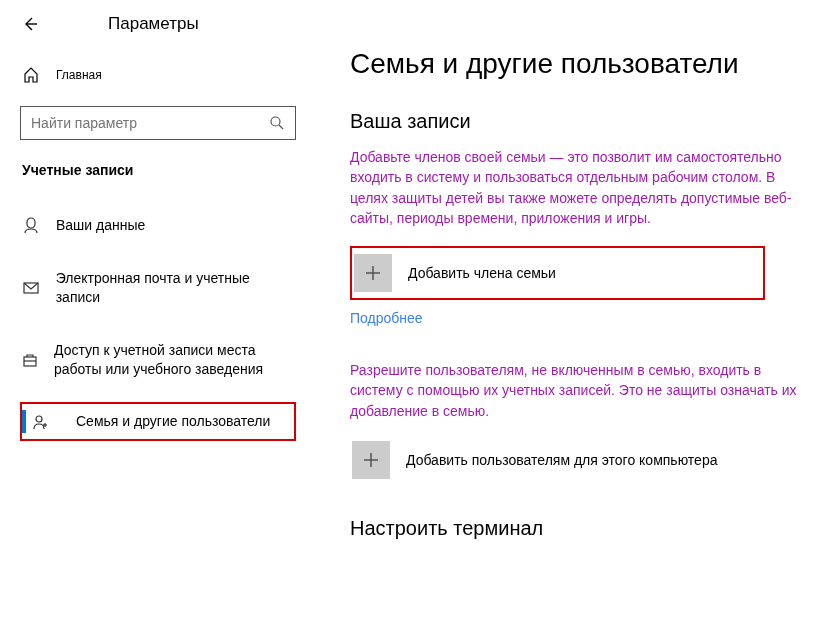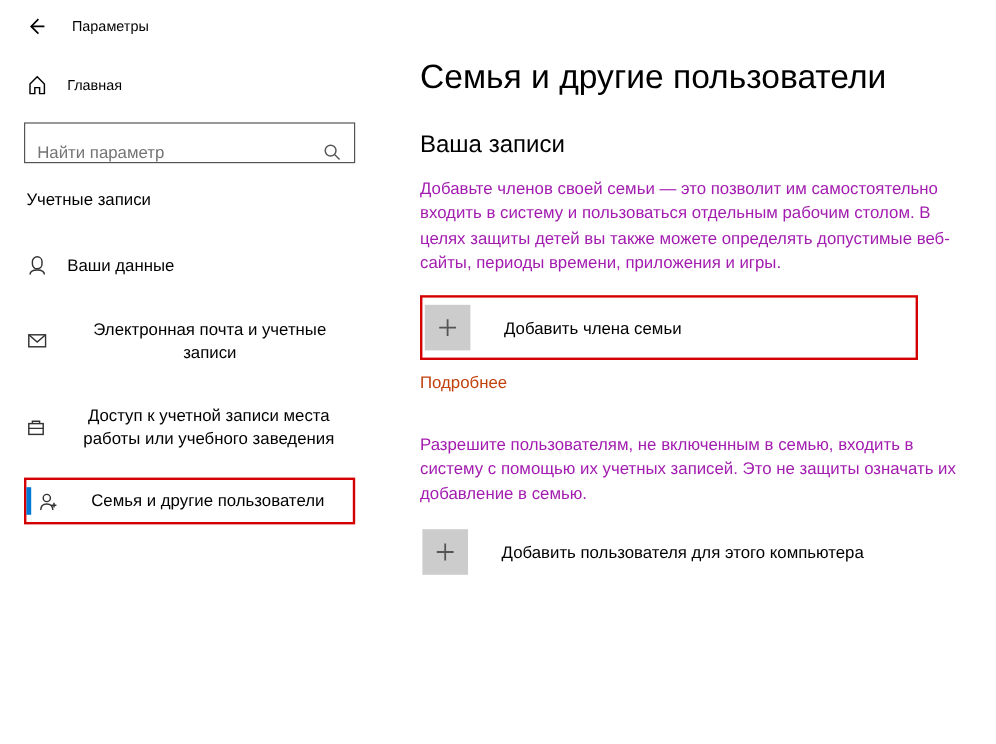--- a/index.html
+++ b/index.html
@@ -1,44 +1,44 @@
 <!DOCTYPE html>
 <html><head>
   <meta charset="utf-8">
   <style>
     * { margin: 0; padding: 0; box-sizing: border-box; }
     body { font-family: "Segoe UI", Arial, sans-serif; background: #fff; color: #000; font-size: 14px; width: 830px; height: 620px; overflow: hidden; }
     .container { display: flex; height: 100%; }
     .sidebar { width: 320px; padding: 14px 24px 0 20px; display: flex; flex-direction: column; }
     .header-row { display: flex; align-items: center; gap: 22px; margin-bottom: 28px; padding-left: 2px; }
     .back-btn { cursor: pointer; }
-    .win-title { font-size: 12px; }
+    .win-title { font-size: 17px; margin-left: 48px; }
     .home-row { display: flex; align-items: center; gap: 16px; margin-bottom: 18px; cursor: pointer; padding: 4px 2px; }
     .home-row .lbl { font-size: 12px; }
-    .search-box { border: 1px solid #555; height: 34px; display: flex; align-items: flex-end; padding: 0 10px; margin-bottom: 22px; }
+    .search-box { border: 1px solid #555; height: 34px; display: flex; align-items: center; padding: 0 10px; margin-bottom: 22px; }
     .search-box input { border: none; outline: none; flex: 1; font-size: 14px; font-family: inherit; background: transparent; }
-    .section-header { font-weight: 400; font-size: 14px; margin-bottom: 28px; padding-left: 2px; }
+    .section-header { font-weight: 700; font-size: 14px; margin-bottom: 28px; padding-left: 2px; }
     .nav-list { display: flex; flex-direction: column; }
     .nav-item { display: flex; align-items: center; gap: 16px; padding: 10px 2px; cursor: pointer; position: relative; }
     .nav-item .ico { width: 18px; display: flex; justify-content: center; }
     .nav-item .lbl { font-size: 14px; line-height: 1.35; }
     .nav-item.selected { border: 2px solid #d40000; padding: 8px 2px 8px 0; }
     .nav-item.selected::before { content: ""; position: absolute; left: 0; top: 6px; bottom: 6px; width: 4px; background: #0078d4; }
     .nav-item.selected .ico, .nav-item.selected .lbl { margin-left: 10px; }
-    .nav-item.normal { margin-bottom: 14px; text-align: center; }
+    .nav-item.normal { margin-bottom: 14px; }
     .nav-item:nth-child(5) { margin-bottom: 4px; }
     .main { flex: 1; padding: 48px 30px 0 30px; overflow-y: auto; }
     .page-title { font-size: 28px; font-weight: 400; margin-bottom: 30px; }
     .sub-title { font-size: 20px; font-weight: 400; margin-bottom: 14px; }
     .desc { font-size: 14px; line-height: 1.45; margin-bottom: 18px; color: #a21caf; }
-    .add-tile { display: flex; align-items: center; gap: 28px; cursor: pointer; padding: 2px 2px 2px 2px; max-width: 415px; }
+    .add-tile { display: flex; align-items: center; gap: 16px; cursor: pointer; padding: 2px 2px 2px 2px; max-width: 415px; }
     .add-tile.boxed { border: 2px solid #d40000; padding: 6px 8px 6px 2px; margin-bottom: 10px; }
     .plus-box { width: 38px; height: 38px; background: #ccc; display: flex; align-items: center; justify-content: center; color: #444; }
     .add-lbl { font-size: 14px; }
-    .link { color: #c2410c; font-size: 14px; cursor: pointer; margin-bottom: 34px; display: inline-block; }
+    .link { color: #3b82f6; font-size: 14px; cursor: pointer; margin-bottom: 34px; display: inline-block; }
     .section-gap { margin-bottom: 36px; }
     svg { display: block; }
   </style>
 </head>
 <body>
 
 <div class="container">
   <div class="sidebar">
     <div class="header-row">
       <span class="back-btn">
@@ -127,17 +127,18 @@
     <a class="link">Подробнее</a>
 
     <p class="desc">Разрешите пользователям, не включенным в семью, входить в систему с помощью их учетных записей. Это не защиты означать их добавление в семью.</p>
     <div class="add-tile section-gap">
       <div class="plus-box">
         <svg width="20" height="20" viewBox="0 0 20 20">
             <line x1="10" y1="3" x2="10" y2="17" stroke="#555" stroke-width="1.5"></line>
             <line x1="3" y1="10" x2="17" y2="10" stroke="#555" stroke-width="1.5"></line>
           </svg>
       </div>
-      <span class="add-lbl">Добавить пользователя для этого компьютера</span>
+      <span class="add-lbl">Добавить пользователям для этого компьютера</span>
     </div>
 
+    <h2 class="sub-title">Настроить терминал</h2>
   </div>
 </div>
 
 </body></html>

